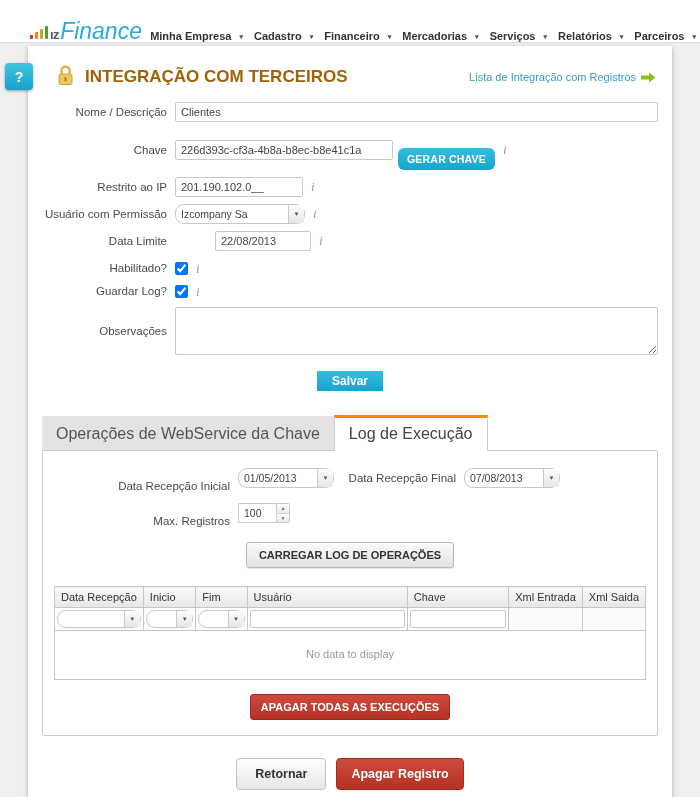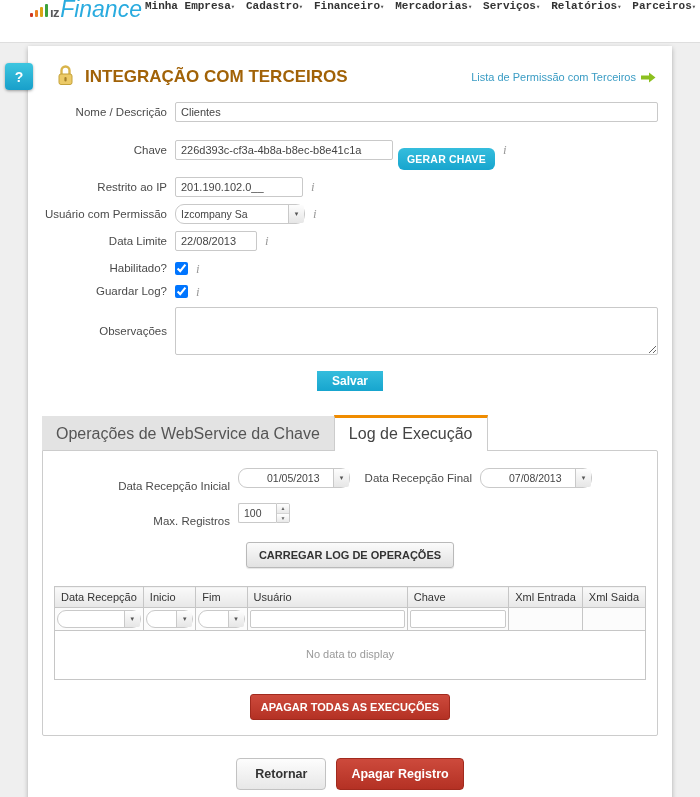--- a/index.html
+++ b/index.html
@@ -5,34 +5,34 @@
   * { box-sizing: border-box; }
   html,body { margin:0; padding:0; }
   body {
     width:700px; min-height:797px;
     background:#efefef;
     font-family:"Liberation Sans", sans-serif;
     color:#444;
   }
   
   .topnav {
-    background:#fff; height:43px; display:flex; align-items:flex-start;
+    background:#fff; height:43px; display:flex; align-items:flex-end;
     padding:0 4px 0 30px; border-bottom:1px solid #dedede;
   }
   .logo { display:flex; align-items:flex-end; cursor:pointer; }
   .logo-bars { display:flex; align-items:flex-end; gap:2px; margin-right:2px; padding-bottom:3px; }
   .logo-bars i { display:block; width:3px; border-radius:1px; }
   .logo-bars .b1 { height:4px;  background:#d03a22; }
   .logo-bars .b2 { height:7px;  background:#ea7f22; }
   .logo-bars .b3 { height:10px; background:#dba414; }
   .logo-bars .b4 { height:13px; background:#3da23d; }
   .logo-iz { font-size:13px; font-weight:bold; color:#58585a; letter-spacing:-0.5px; line-height:1; padding-bottom:1px; }
   .logo-name { font-size:23px; font-style:italic; color:#29abdf; line-height:0.85; margin-left:1px; }
   .nav-items { display:flex; margin-left:auto; gap:11px; align-items:center; }
-  .nav-item { display:flex; align-items:center; gap:0; font-size:11px; font-weight:600; color:#333; cursor:pointer; white-space:nowrap;font-family:Liberation Mono, monospace; }
+  .nav-item { display:flex; align-items:center; gap:8px; font-size:11px; font-weight:600; color:#333; cursor:pointer; white-space:nowrap; }
   .nav-item .caret { font-size:7px; color:#555; padding-top:1px; }
 
   
   .page-wrap { padding:3px 28px 0; }
   .card {
     position:relative; background:#fff;
     border-radius:0 0 6px 6px;
     box-shadow:0 2px 5px rgba(0,0,0,0.28);
     padding:16px 14px 14px;
   }
@@ -52,21 +52,21 @@
   .form-row { display:flex; align-items:center; margin-bottom:7px; }
   .form-row.top { align-items:flex-start; }
   .form-label { width:125px; text-align:right; font-size:11.5px; color:#4a4a4a; margin-right:8px; flex-shrink:0; line-height:20px; }
   input.text {
     height:20px; border:1px solid #c9c9c9; border-radius:2px;
     font-size:11px; padding:0 5px; color:#444; font-family:inherit; background:#fff;
   }
   .w-nome  { width:487px; }
   .w-chave { width:218px; }
   .w-ip    { width:128px; }
-  .w-data  { width:82px;  }
+  .w-data  { width:96px;margin-left:40px;  }
   .btn-cyan {
     background:linear-gradient(#35bddd,#17a5ce); color:#fff; font-weight:bold;
     border:none; border-radius:6px; font-size:10.5px; letter-spacing:.2px;
     padding:5px 9px; margin-left:5px; cursor:pointer; font-family:inherit;margin-top:19px;
   }
   .info { font-family:"Liberation Serif", serif; font-style:italic; color:#9a9a9a; font-size:13px; margin-left:8px; line-height:20px; }
   .combo {
     display:flex; height:20px; border:1px solid #c9c9c9; border-radius:9px;
     background:#fff; align-items:stretch; font-size:10.5px; cursor:pointer;
   }
@@ -96,21 +96,21 @@
   .tab.inactive { background:#e3e3e3; color:#555; margin-bottom:0; padding-top:9px; }
   .tab.active {
     background:#fff; color:#444; border:1px solid #ccc; border-bottom:none;
     border-top:3px solid #f08c00; position:relative; z-index:2; margin-bottom:-1px; padding-bottom:8px;
   }
   .tab-panel { border:1px solid #ccc; border-radius:0 2px 2px 2px; background:#fff; position:relative; z-index:1; padding:13px 7px 15px; }
 
   .lp-row { display:flex; align-items:center; margin-bottom:7px; }
   .lp-label { width:180px; text-align:right; font-size:11.5px; color:#4a4a4a; margin-right:8px; flex-shrink:0;margin-top:16px; }
   .lp-label2 { width:108px; text-align:right; font-size:11.5px; color:#4a4a4a; margin:0 8px 0 14px; flex-shrink:0; }
-  .w-dcombo { width:112px;padding-left:23px; }
+  .w-dcombo { width:96px; }
   .num-wrap { display:flex; align-items:stretch; height:20px; }
   .num-wrap input { width:38px; border:1px solid #c9c9c9; border-right:none; border-radius:2px 0 0 2px; font-size:10.5px; padding:0 5px; font-family:inherit; color:#444; }
   .spinner { width:14px; border:1px solid #c9c9c9; display:flex; flex-direction:column; border-radius:0 2px 2px 0; overflow:hidden; cursor:pointer; }
   .spinner span { flex:1; display:flex; align-items:center; justify-content:center; font-size:5px; color:#666; background:linear-gradient(#fff,#e9e9e9); }
   .spinner span:first-child { border-bottom:1px solid #d5d5d5; }
 
   .load-row { text-align:center; margin:15px 0 18px; }
   .btn-gray {
     background:linear-gradient(#fbfbfb,#e2e2e2); border:1px solid #b9b9b9; border-radius:3px;
     color:#333; font-weight:bold; font-size:11px; padding:6px 12px; cursor:pointer;
@@ -199,21 +199,21 @@
     <div class="card-header">
       <span class="lock-icon">
         <svg width="19" height="22" viewBox="0 0 19 22">
           <path d="M5.5 11 V6.5 a4 4 0 0 1 8 0 V11" fill="none" stroke="#d9b44a" stroke-width="2.4"></path>
           <rect x="3" y="10" width="13" height="10.5" rx="2" fill="#ecca67" stroke="#c5a23a"></rect>
           <rect x="8.4" y="13" width="2.2" height="4.5" rx="1.1" fill="#a6822a"></rect>
         </svg>
       </span>
       <span class="page-title">INTEGRAÇÃO COM TERCEIROS</span>
       <span class="list-link">
-        <span>Lista de Permissão com Terceiros</span>
+        <span>Lista de Integração com Registros</span>
         <svg width="15" height="11" viewBox="0 0 15 11">
             <path d="M0 3.5 h8 V0.5 l6.5 5 -6.5 5 V7.5 h-8 z" fill="#8cc01f"></path>
           </svg>
       </span>
     </div>
 
     <div class="form">
       <div class="form-row">
         <span class="form-label">Nome / Descrição</span>
         <input class="text w-nome" type="text" value="Clientes" style="">

